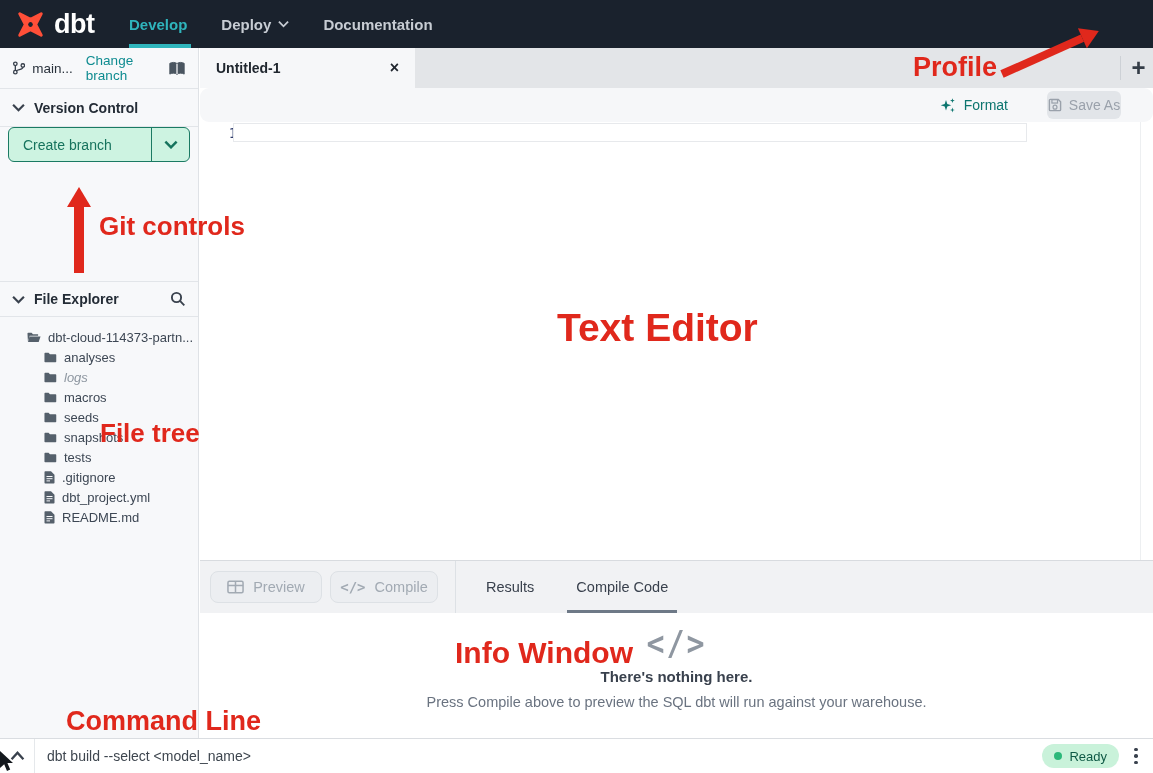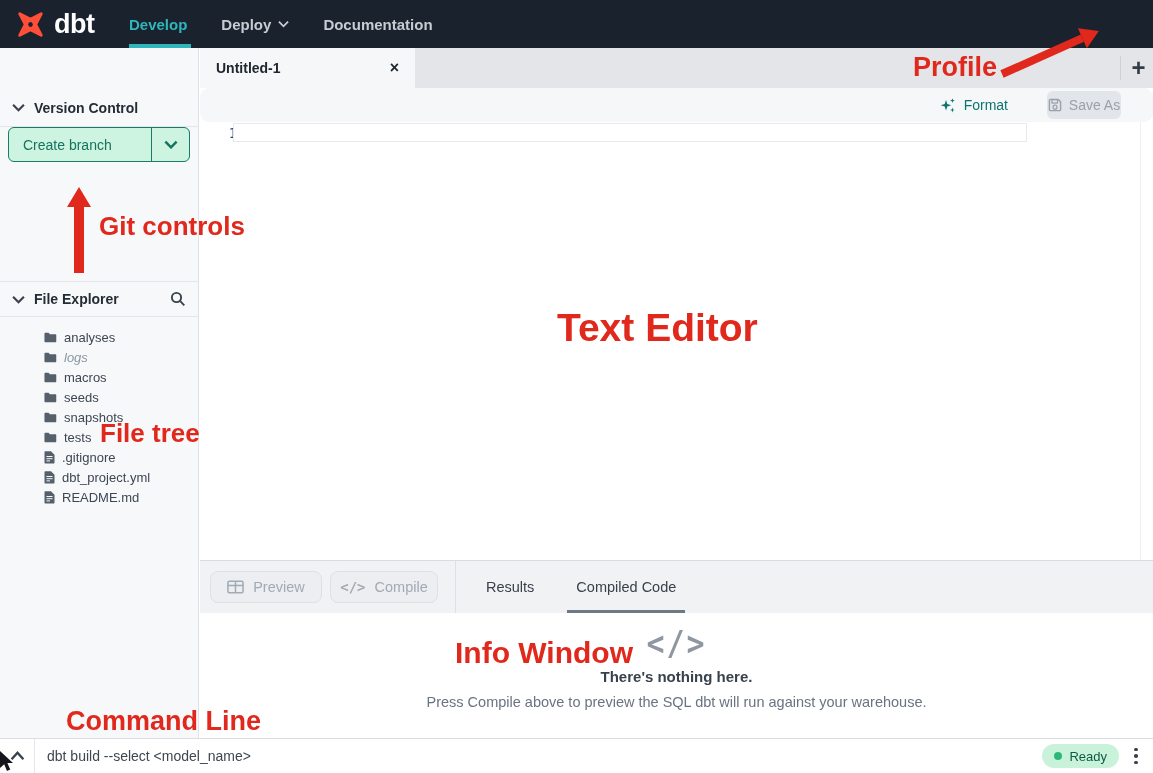--- a/index.html
+++ b/index.html
@@ -135,20 +135,36 @@
       <svg width="11" height="8" viewBox="0 0 12 8">
         <polyline points="1,1.5 6,6.5 11,1.5" fill="none" stroke="#c7ccd3" stroke-width="2"></polyline>
       </svg>
     </span>
     <span class="hnav-item">Documentation</span>
   </div>
   <div class="hnav-underline"></div>
 </div>
 
 <div class="sidebar">
+  <div class="branch-bar">
+    <svg width="15" height="16" viewBox="0 0 16 17">
+      <circle cx="4" cy="3.5" r="2.1" fill="none" stroke="#39414d" stroke-width="1.6"></circle>
+      <circle cx="4" cy="13.5" r="2.1" fill="none" stroke="#39414d" stroke-width="1.6"></circle>
+      <circle cx="13" cy="5.5" r="2.1" fill="none" stroke="#39414d" stroke-width="1.6"></circle>
+      <path d="M4 5.6 V11.4 M13 7.6 C13 10.5 8 10 4.8 12" fill="none" stroke="#39414d" stroke-width="1.6"></path>
+    </svg>
+    <span class="branch-name">main...</span>
+    <span class="branch-link">Change branch</span>
+    <span class="book-btn">
+      <svg width="18" height="15" viewBox="0 0 20 16">
+        <path d="M10 2.5 C8 0.8 4.3 0.9 2 2.3 V14.2 C4.3 12.8 8 12.8 10 14.4 C12 12.8 15.7 12.8 18 14.2 V2.3 C15.7 0.9 12 0.8 10 2.5 Z M10 2.5 V14.4" fill="#4a5560" stroke="#4a5560" stroke-width="1" stroke-linejoin="round"></path>
+        <path d="M10 2.8 V14.2" stroke="#f7f8fa" stroke-width="1.4"></path>
+      </svg>
+    </span>
+  </div>
 
   <div class="sec-header vc-header">
     <svg width="13" height="9" viewBox="0 0 12 8">
       <polyline points="1,1.5 6,6.5 11,1.5" fill="none" stroke="#39414d" stroke-width="2"></polyline>
     </svg>
     <span class="sec-title">Version Control</span>
   </div>
 
   <div class="create-branch">
     <span class="cb-label">Create branch</span>
@@ -167,20 +183,31 @@
     <span class="search-btn">
       <svg width="16" height="16" viewBox="0 0 16 16">
         <circle cx="6.5" cy="6.5" r="4.6" fill="none" stroke="#39414d" stroke-width="1.9"></circle>
         <line x1="10.2" y1="10.2" x2="14.3" y2="14.3" stroke="#39414d" stroke-width="1.9"></line>
       </svg>
     </span>
   </div>
 
   <div class="tree">
 
+      <div class="tree-row t-folder-open ind-0">
+
+        <span class="icn icn-folder-open">
+          <svg width="14" height="11" viewBox="0 0 15 11">
+            <path d="M0.5 1.2 a0.8 0.8 0 0 1 0.8-0.8 h3.6 l1.5 1.7 h5.5 v1.6 h-9 L1 9.8 Z" fill="#55606b"></path>
+            <path d="M2.6 4.4 h11.9 l-2 6 h-11.4 Z" fill="#55606b"></path>
+          </svg>
+        </span>
+
+        <span class="tree-label">dbt-cloud-114373-partn...</span>
+      </div>
 
       <div class="tree-row t-folder ind-1">
         <span class="icn icn-folder">
           <svg width="13" height="11" viewBox="0 0 14 11">
             <path d="M0.5 1.2 a0.8 0.8 0 0 1 0.8-0.8 h3.6 l1.5 1.7 h6 a0.8 0.8 0 0 1 0.8 0.8 v6.8 a0.8 0.8 0 0 1 -0.8 0.8 h-11.1 a0.8 0.8 0 0 1 -0.8 -0.8 Z" fill="#55606b"></path>
           </svg>
         </span>
 
         <span class="tree-label">analyses</span>
       </div>
@@ -320,21 +347,21 @@
       <line x1="9" y1="1" x2="9" y2="13" stroke="#a2aab3" stroke-width="1.6"></line>
     </svg>
     <span>Preview</span>
   </span>
   <span class="pbtn compile-btn">
     <span class="code-glyph">&lt;/&gt;</span>
     <span>Compile</span>
   </span>
   <span class="pdivider"></span>
   <span class="ptab ptab-results">Results</span>
-  <span class="ptab ptab-compiled active">Compiled Code</span>
+  <span class="ptab ptab-compiled active">Compile Code</span>
 </div>
 
 <div class="panel-body">
   <span class="empty-icon">&lt;/&gt;</span>
   <span class="empty-title">There's nothing here.</span>
   <span class="empty-subtitle">Press Compile above to preview the SQL dbt will run against your warehouse.</span>
 </div>
 
 <div class="command-bar">
   <span class="cmd-expand">

